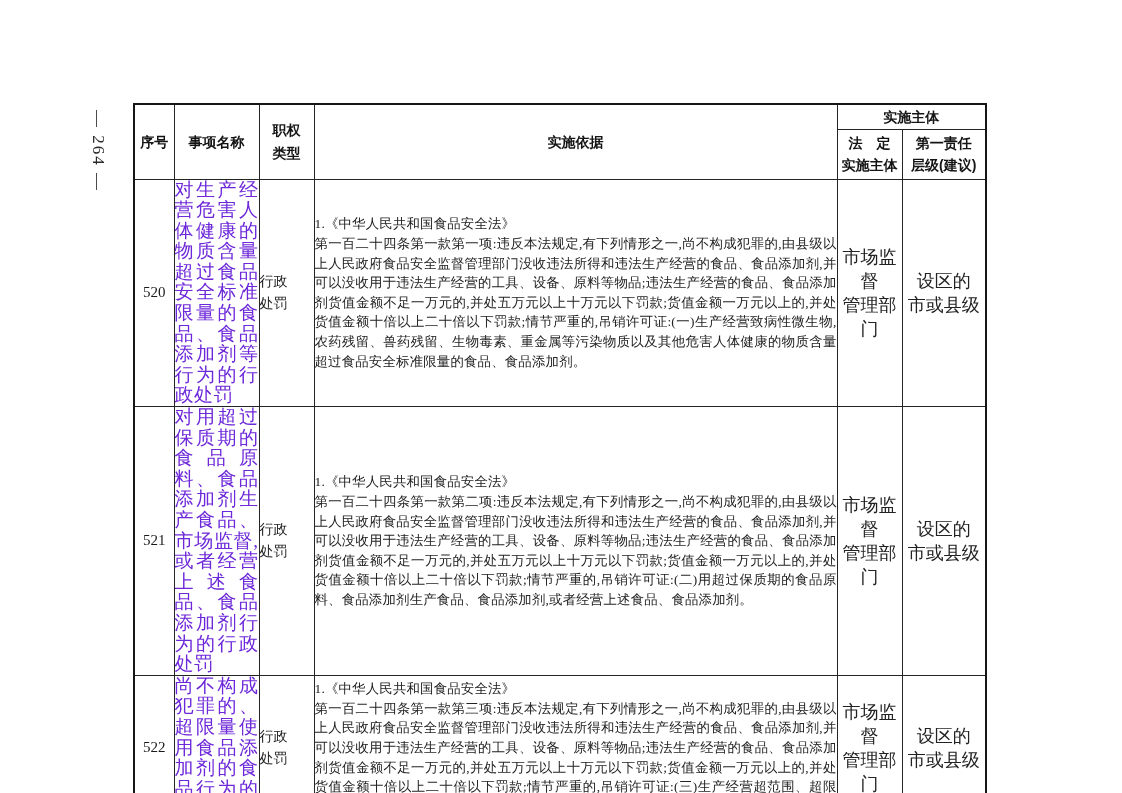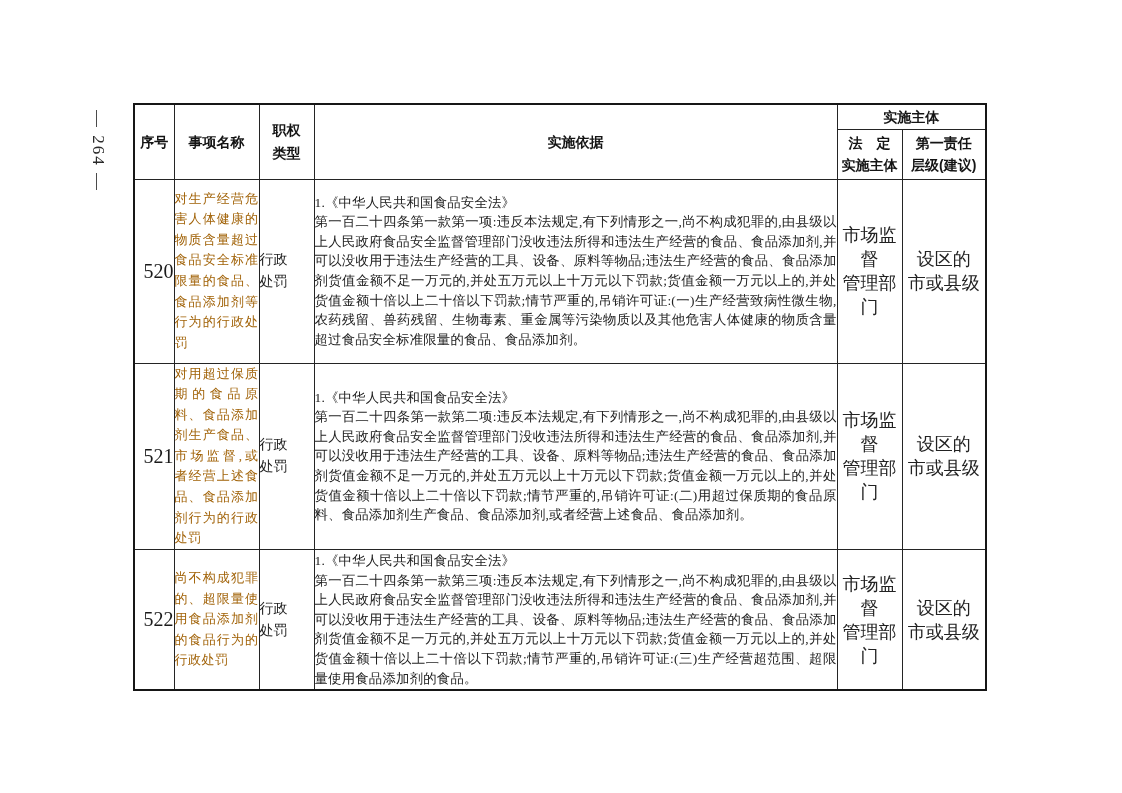--- a/index.html
+++ b/index.html
@@ -55,33 +55,33 @@
     vertical-align: middle;
     white-space: pre-line;
     line-height: 1.6;
   }
   tr.hrow-1 { height: 25px; }
   tr.hrow-2 { height: 50px; }
   tr.row-0 { height: 184px; }
   tr.row-1 { height: 184px; }
   tr.row-2 { height: 141px; }
   td.c-no {
-    text-align: right;
+    text-align: center;
     vertical-align: middle;
-    font-size: 20px;
+    font-size: 15px;
     color: #1a1a1a;
   }
   td.c-item {
     padding: 0 7px;
     text-align: justify;
     vertical-align: middle;
-    font-size: 13px;
+    font-size: 19px;
     line-height: 20.6px;
     letter-spacing: 0.5px;
-    color: #a16207;
+    color: #6d28d9;
   }
   td.c-type {
     text-align: left;
     vertical-align: middle;
     white-space: pre-line;
     font-size: 14px;
     line-height: 22px;
     color: #222222;
   }
   td.c-basis {

